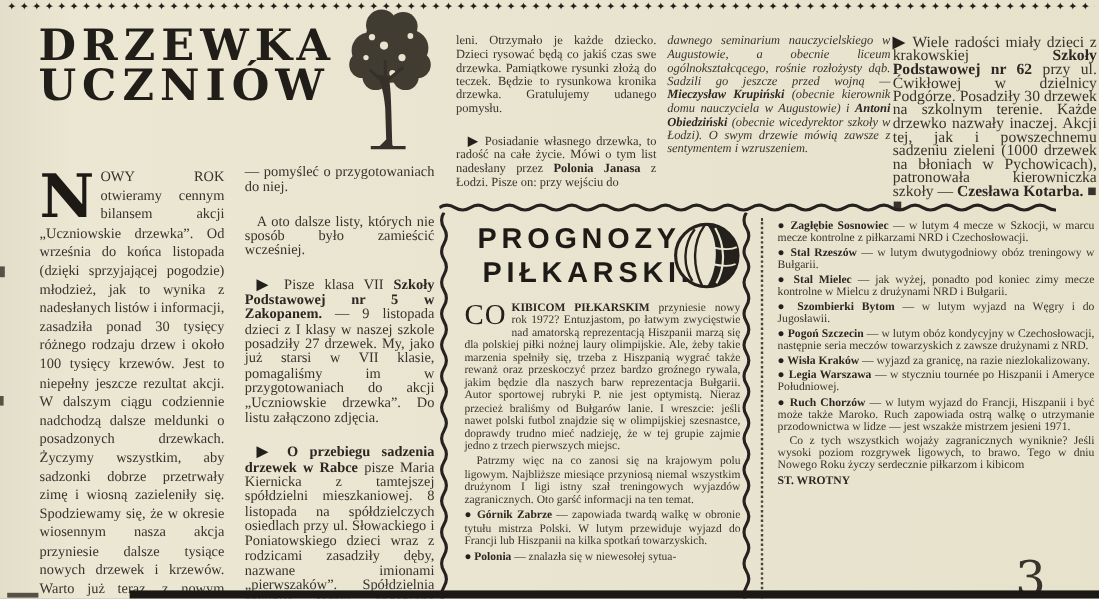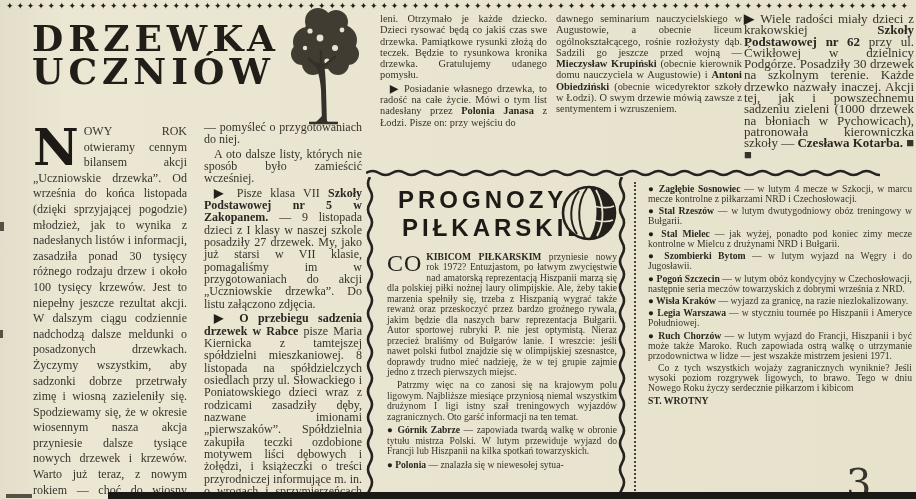--- a/index.html
+++ b/index.html
@@ -16,23 +16,23 @@
   .headline{
     position:absolute;left:32px;top:22px;
     font-family:"DejaVu Serif",serif;font-weight:700;
     font-size:36px;line-height:33px;letter-spacing:5px;color:#211e19;
   }
   .tree{position:absolute;left:280px;top:4px;}
   .col{position:absolute;text-align:justify;}
   #col1{left:33px;top:124px;width:154px;font-size:12px;line-height:15.6px;}
   #col2{left:204px;top:121px;width:158px;font-size:12px;line-height:12.35px;}
   #col3{left:380px;top:13px;width:167px;font-size:10.4px;line-height:11.3px;}
-  #col4{left:556px;top:13px;width:186px;font-size:10.4px;line-height:11.3px;}
+  #col4{left:556px;top:13px;width:186px;font-size:10.4px;line-height:11.3px;font-style:italic;}
   #col5{left:744px;top:13px;width:170px;font-size:13px;line-height:11.3px;}
-  .para{margin:0 0 2px 0;}
+  .para{margin:16px 0 2px 0;}
   .para.indent{text-indent:10px;}
   .para.sig{text-align:left;margin-top:4px;}
   .bold{font-weight:bold;color:#2b2722;}
   .marker{font-weight:bold;color:#23201b;}
   .txt{}
   #col1 .dropcap{
     float:left;font-family:"DejaVu Serif",serif;font-weight:700;
     font-size:50px;line-height:43px;padding:2px 5px 0 0;color:#1d1a16;
   }
   #boxbody .dropcap{
@@ -150,21 +150,21 @@
       <p class="para indent"><span class="txt">Patrzmy więc na co zanosi się na krajowym polu ligowym. Najbliższe miesiące przyniosą niemal wszystkim drużynom I ligi istny szał treningowych wyjazdów zagranicznych. Oto garść informacji na ten temat.</span></p>
       <p class="para"><span class="marker">● </span><span class="bold">Górnik Zabrze</span><span class="txt"> — zapowiada twardą walkę w obronie tytułu mistrza Polski. W lutym przewiduje wyjazd do Francji lub Hiszpanii na kilka spotkań towarzyskich.</span></p>
       <p class="para"><span class="marker">● </span><span class="bold">Polonia</span><span class="txt"> — znalazła się w niewesołej sytua-</span></p>
     </div>
 
   <div class="col" id="rightcol">
       <p class="para"><span class="marker">● </span><span class="bold">Zagłębie Sosnowiec</span><span class="txt"> — w lutym 4 mecze w Szkocji, w marcu mecze kontrolne z piłkarzami NRD i Czechosłowacji.</span></p>
       <p class="para"><span class="marker">● </span><span class="bold">Stal Rzeszów</span><span class="txt"> — w lutym dwutygodniowy obóz treningowy w Bułgarii.</span></p>
       <p class="para"><span class="marker">● </span><span class="bold">Stal Mielec</span><span class="txt"> — jak wyżej, ponadto pod koniec zimy mecze kontrolne w Mielcu z drużynami NRD i Bułgarii.</span></p>
       <p class="para"><span class="marker">● </span><span class="bold">Szombierki Bytom</span><span class="txt"> — w lutym wyjazd na Węgry i do Jugosławii.</span></p>
-      <p class="para"><span class="marker">● </span><span class="bold">Pogoń Szczecin</span><span class="txt"> — w lutym obóz kondycyjny w Czechosłowacji, następnie seria meczów towarzyskich z dobrymi września z NRD.</span></p>
+      <p class="para"><span class="marker">● </span><span class="bold">Pogoń Szczecin</span><span class="txt"> — w lutym obóz kondycyjny w Czechosłowacji, następnie seria meczów towarzyskich z zawsze drużynami z NRD.</span></p>
       <p class="para"><span class="marker">● </span><span class="bold">Wisła Kraków</span><span class="txt"> — wyjazd za granicę, na razie niezlokalizowany.</span></p>
       <p class="para"><span class="marker">● </span><span class="bold">Legia Warszawa</span><span class="txt"> — w styczniu tournée po Hiszpanii i Ameryce Południowej.</span></p>
       <p class="para"><span class="marker">● </span><span class="bold">Ruch Chorzów</span><span class="txt"> — w lutym wyjazd do Francji, Hiszpanii i być może także Maroko. Ruch zapowiada ostrą walkę o utrzymanie przodownictwa w lidze — jest wszakże mistrzem jesieni 1971.</span></p>
       <p class="para indent"><span class="txt">Co z tych wszystkich wojaży zagranicznych wyniknie? Jeśli wysoki poziom rozgrywek ligowych, to brawo. Tego w dniu Nowego Roku życzy serdecznie piłkarzom i kibicom</span></p>
       <p class="para sig"><span class="bold">ST. WROTNY</span></p>
     </div>
 
   <div class="pagenum">3</div>
   <div class="bottombar"></div>
   <div class="edgemark em1"></div>

